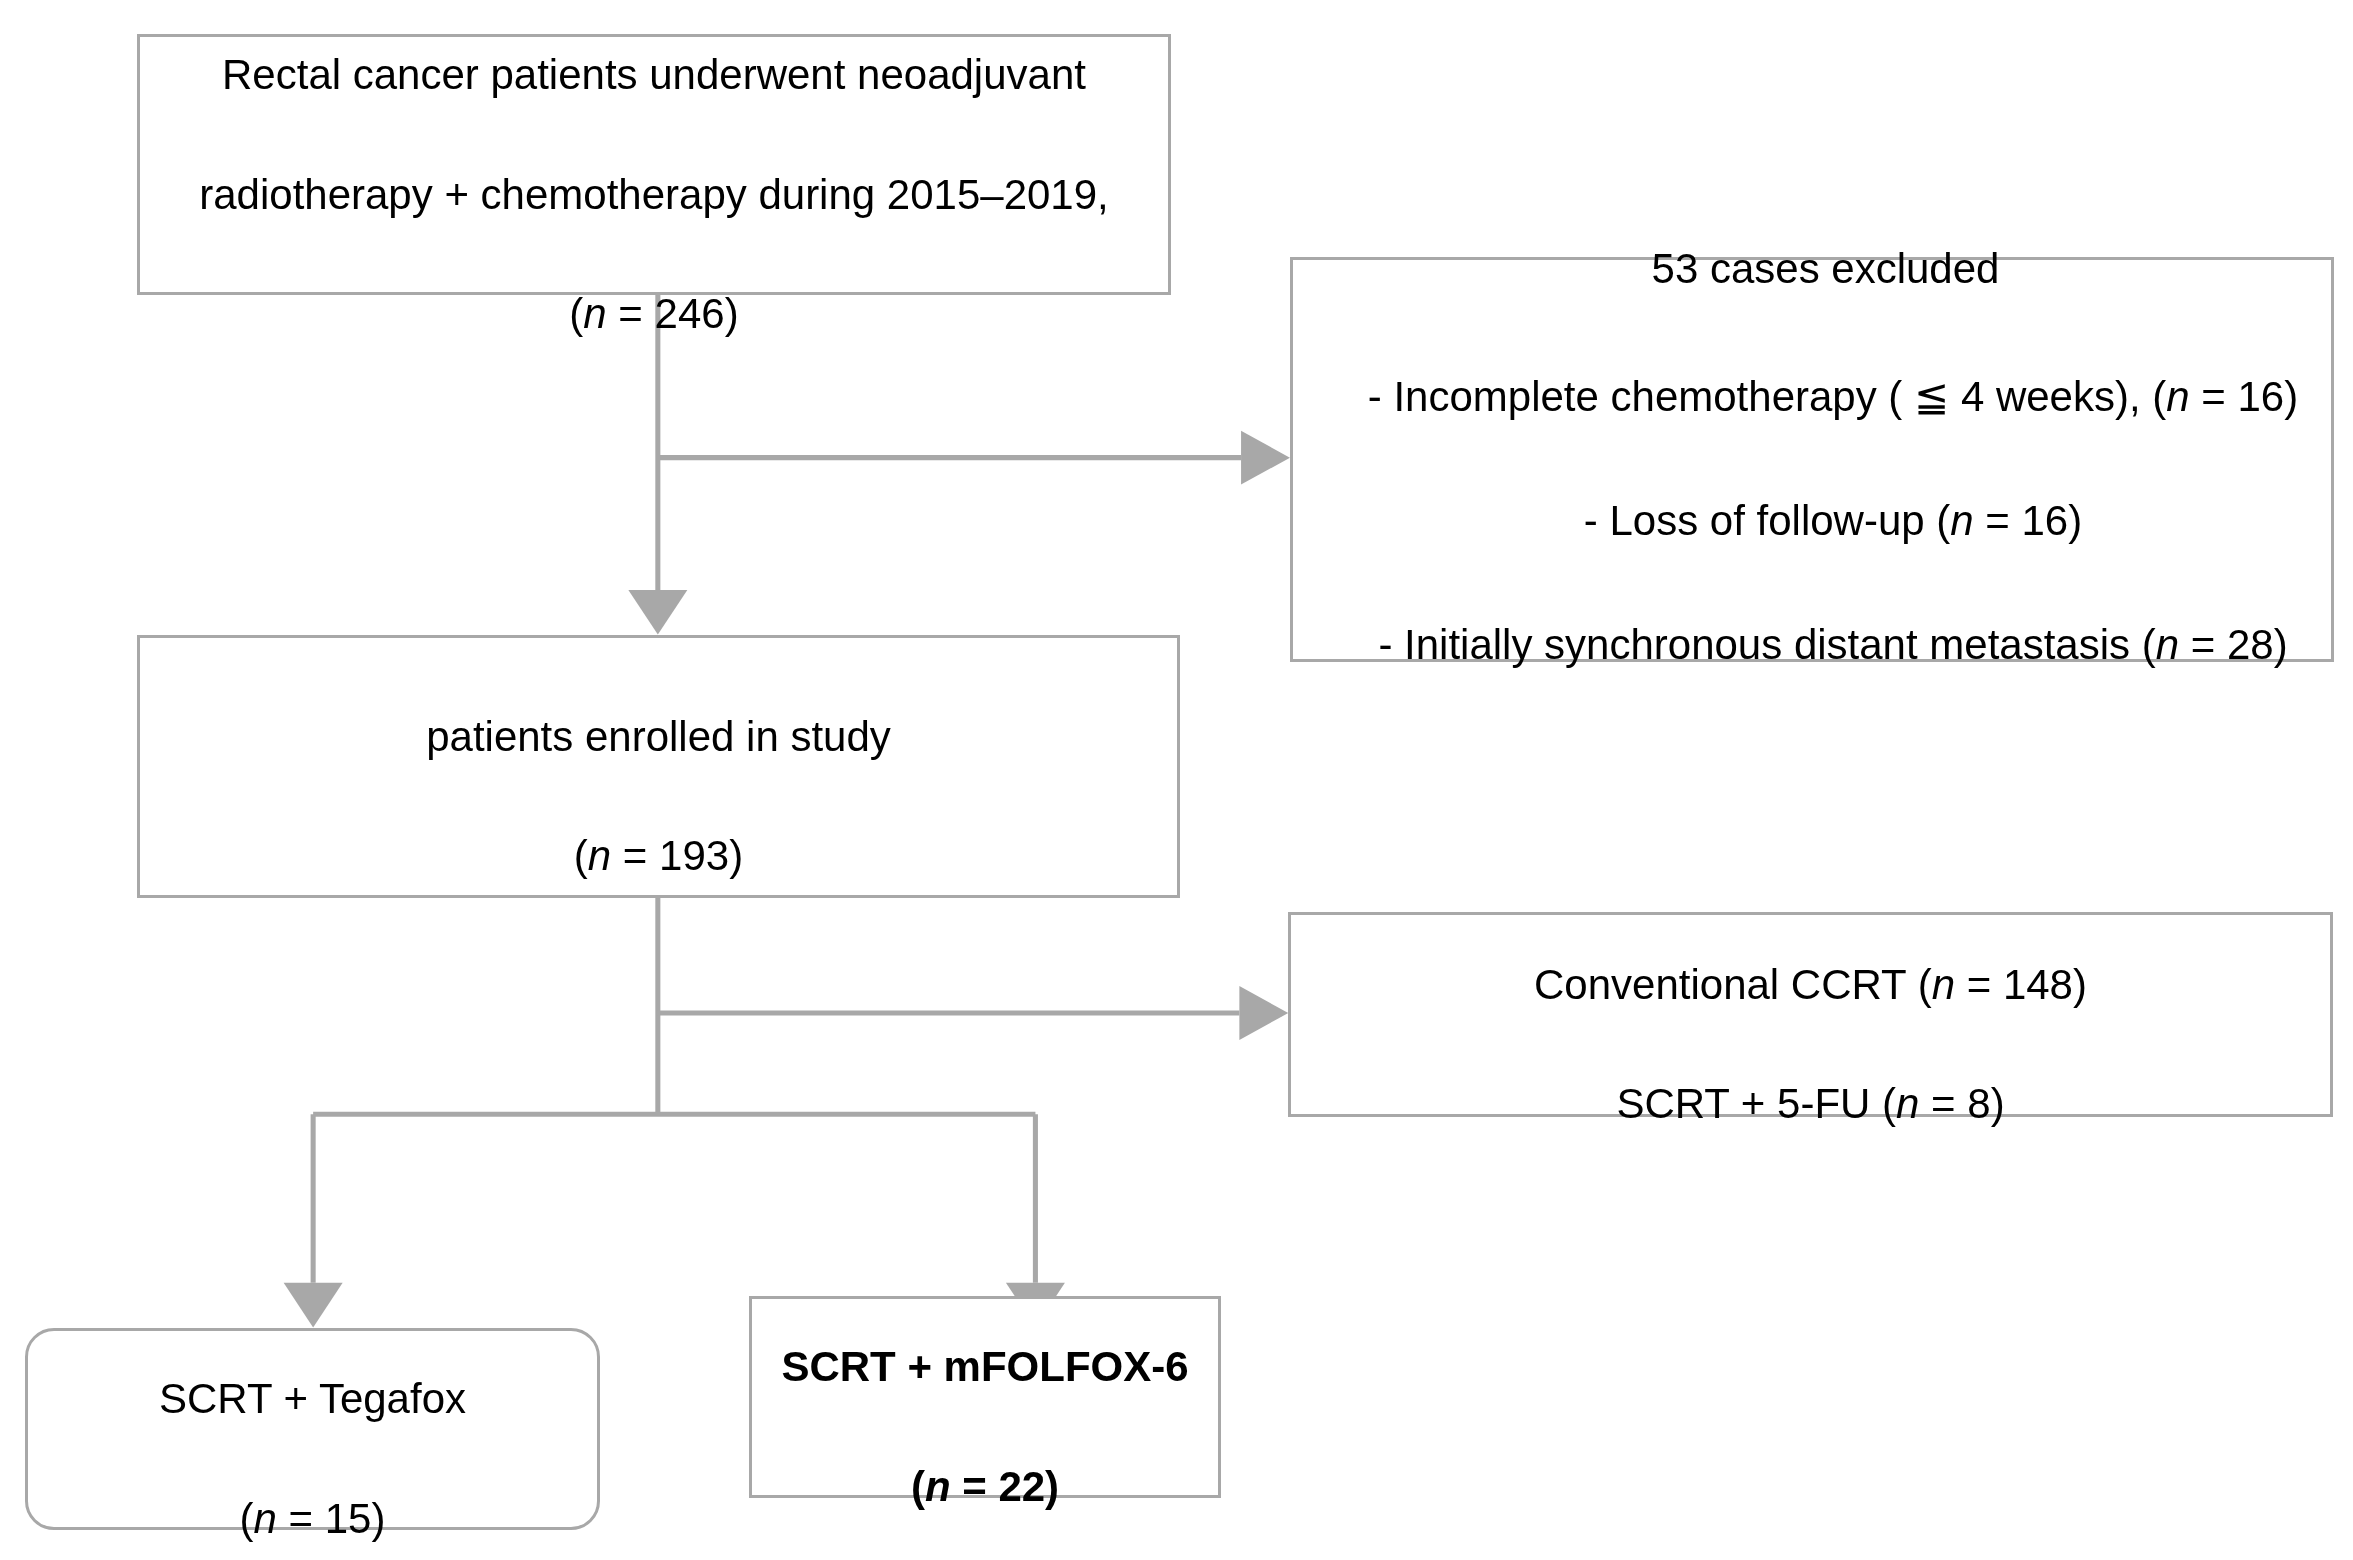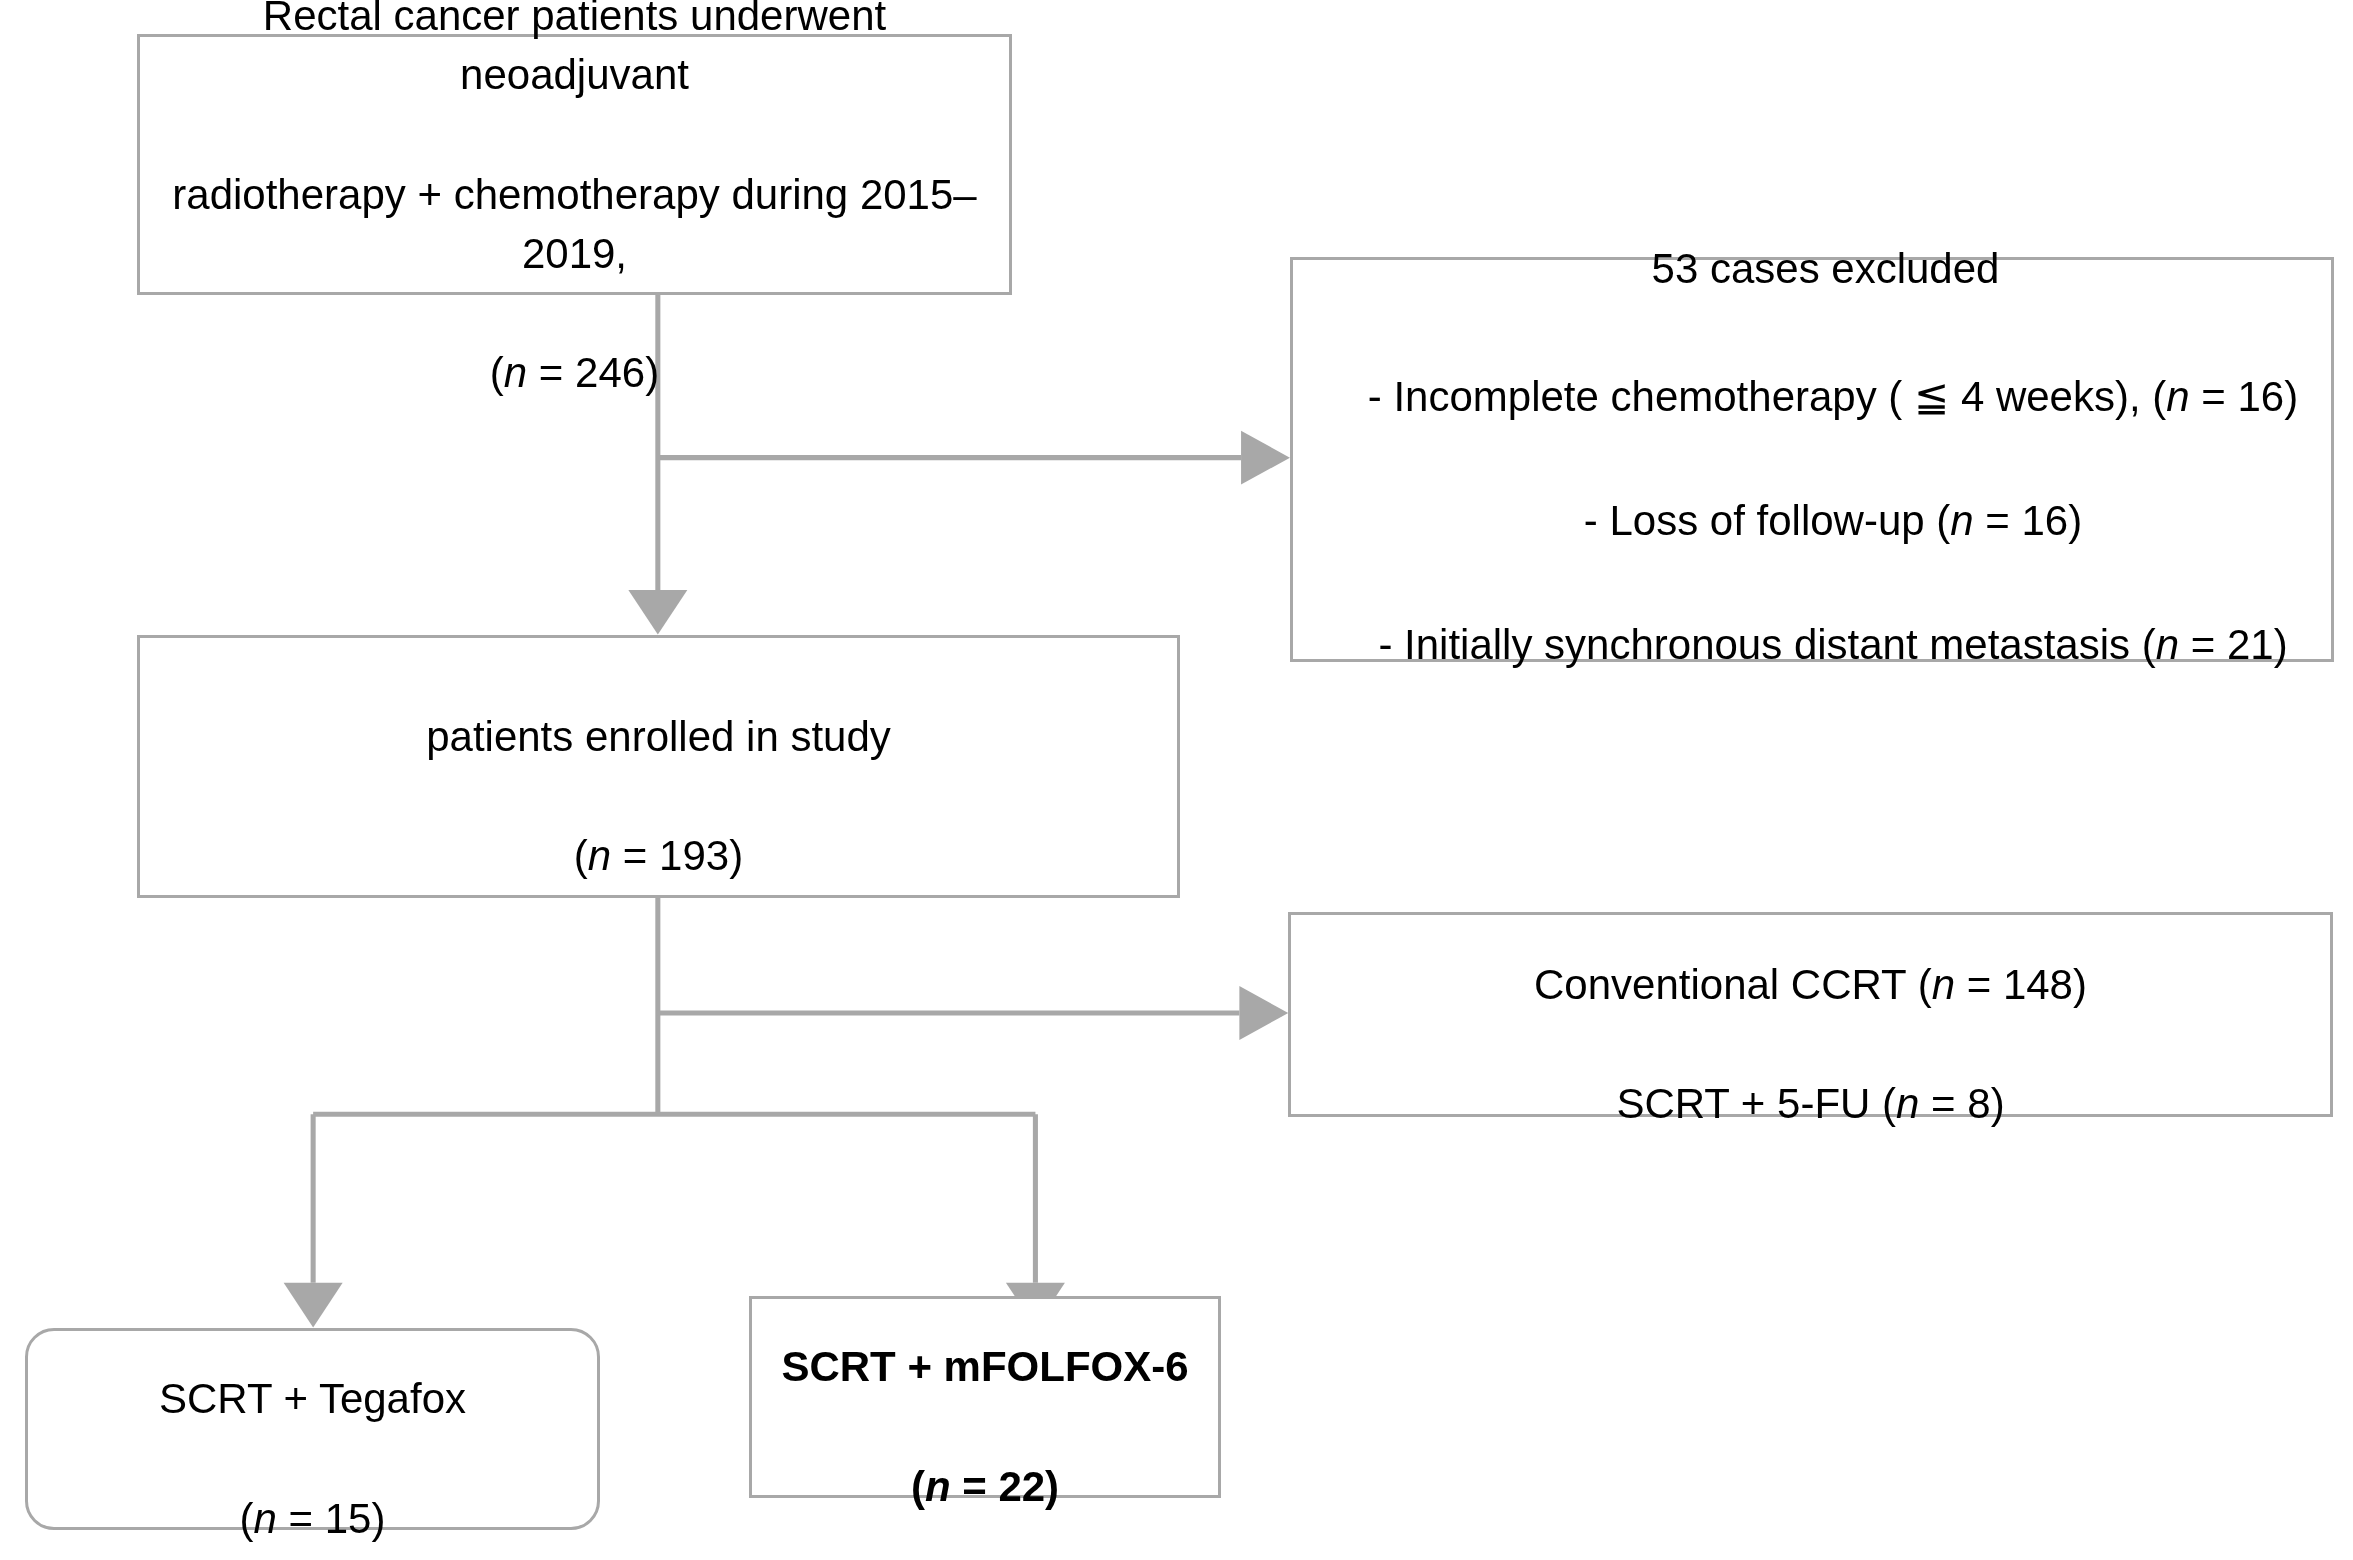--- a/index.html
+++ b/index.html
@@ -45,21 +45,21 @@
   }
   .node-text.left-align {
     text-align: center;
     width: 100%;
     padding: 0 0 0 27px;
   }
   .ital {
     font-style: italic;
   }
   
-  #node-source     { left: 137px;  top: 34px;   width: 875px; height: 261px; }
+  #node-source     { left: 137px;  top: 34px;   width: 1034px; height: 261px; }
   #node-excluded   { left: 1290px; top: 257px;  width: 1044px; height: 405px; }
   #node-enrolled   { left: 137px;  top: 635px;  width: 1043px; height: 263px; }
   #node-ccrt       { left: 1288px; top: 912px; width: 1045px; height: 205px; }
   #node-tegafox    { left: 25px;   top: 1328px; width: 575px;  height: 202px; border-radius: 29px; }
   #node-mfolfox    { left: 749px;  top: 1296px; width: 472px;  height: 202px; font-weight: bold; }
 
   .excl-title {
     display: block;
     margin-bottom: 8.4px;
   }
@@ -121,21 +121,21 @@
       <span>radiotherapy + chemotherapy during 2015–2019,</span><br>
       <span>(</span><span class="ital">n</span><span> = 246)</span>
     </div>
   </div>
 
   <div class="node" id="node-excluded">
     <div class="node-text left-align">
       <span class="excl-title">53 cases excluded</span>
       <span class="excl-item"><span> -  Incomplete chemotherapy ( ≦ 4 weeks), (</span><span class="ital">n</span><span> = 16)</span></span>
       <span class="excl-item"><span> -  Loss of follow-up (</span><span class="ital">n</span><span> = 16)</span></span>
-      <span class="excl-item"><span> -  Initially synchronous distant metastasis (</span><span class="ital">n</span><span> = 21)</span></span>
+      <span class="excl-item"><span> -  Initially synchronous distant metastasis (</span><span class="ital">n</span><span> = 28)</span></span>
     </div>
   </div>
 
   <div class="node" id="node-enrolled">
     <div class="node-text">
       <span>patients enrolled in study</span><br>
       <span>(</span><span class="ital">n</span><span> = 193)</span>
     </div>
   </div>
 

